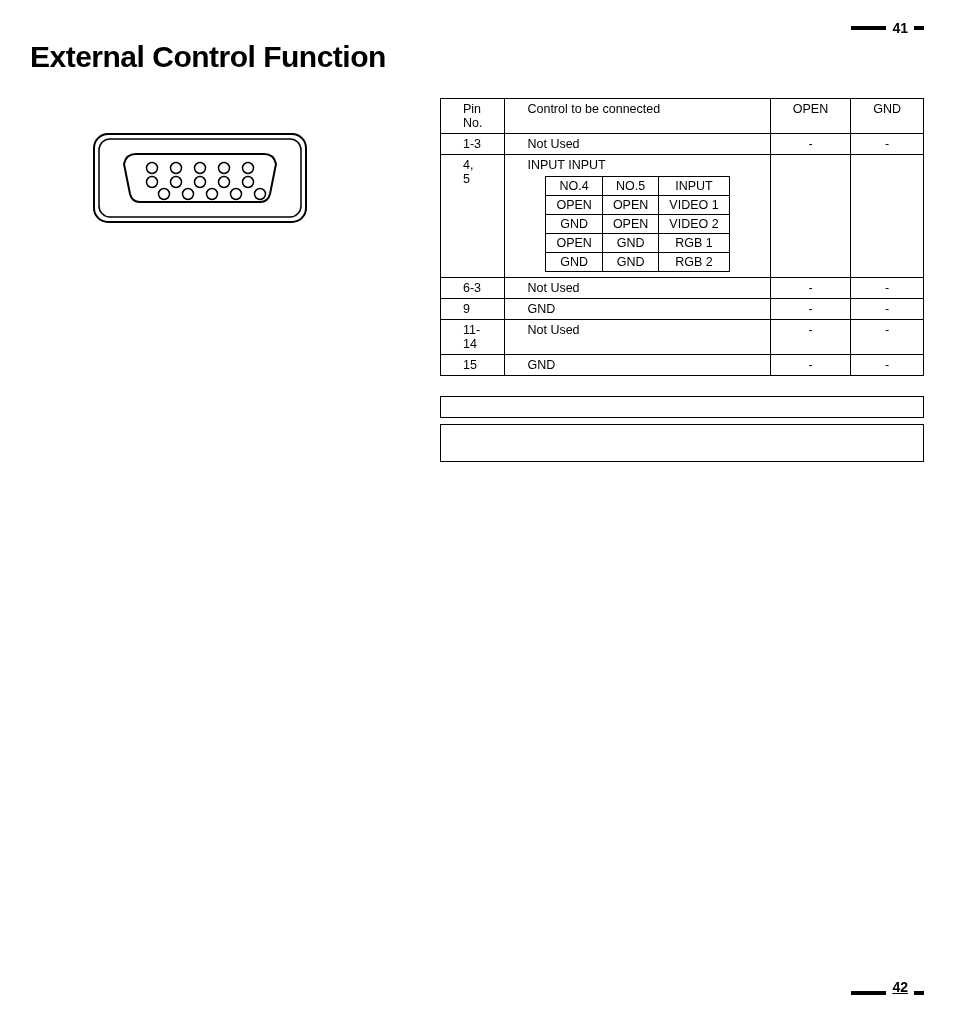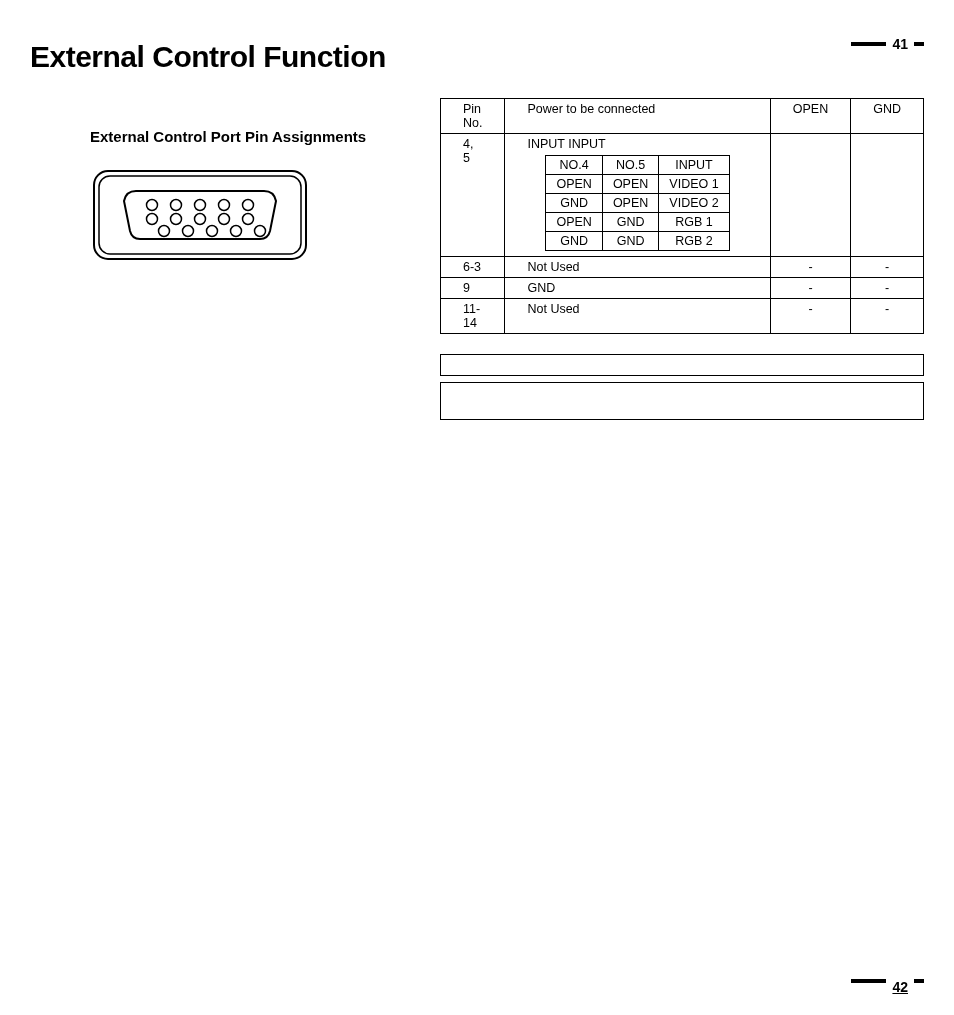--- a/index.html
+++ b/index.html
@@ -7,36 +7,36 @@
     font-family: Arial, Helvetica, sans-serif;
     width: 954px;
     height: 1015px;
     background: #fff;
     color: #000;
     position: relative;
     padding: 20px 30px;
   }
   .page-number-top {
     position: absolute;
-    top: 36px;
+    top: 20px;
     right: 30px;
     font-weight: bold;
     font-size: 14px;
     display: flex;
     align-items: center;
     gap: 6px;
   }
   .page-number-bottom {
     position: absolute;
     bottom: 20px;
     right: 30px;
     font-weight: bold;
     font-size: 14px;
     display: flex;
-    align-items: flex-start;
+    align-items: flex-end;
     gap: 6px;
     text-decoration: underline;
   }
   .bar {
     display: inline-block;
     height: 4px;
     background: #000;
   }
   .bar-wide { width: 35px; }
   .bar-narrow { width: 10px; }
@@ -104,21 +104,20 @@
 <div class="page-number-top">
   <span class="bar bar-wide"></span>
   <span>41</span>
   <span class="bar bar-narrow"></span>
 </div>
 
 <h1 class="title">External Control Function</h1>
 
 <div class="content-row">
   <div class="left-col">
-    <h2 class="subtitle">External Control Port Pin Assignments</h2>
     <div>
       <svg class="connector-svg" viewBox="0 0 220 100">
 
         <rect x="4" y="6" width="212" height="88" rx="14" ry="14" fill="none" stroke="#000" stroke-width="2"></rect>
         <rect x="9" y="11" width="202" height="78" rx="11" ry="11" fill="none" stroke="#000" stroke-width="1.5"></rect>
 
         <path d="M46 26
                  L174 26
                  Q184 26 186 36
                  L180 66
@@ -147,23 +146,29 @@
         <circle cx="170" cy="66" r="5.5" fill="none" stroke="#000" stroke-width="1.5"></circle>
       </svg>
     </div>
   </div>
 
   <div class="right-col">
     <table class="pin-table">
       <tbody>
           <tr>
         <td class="col-pin">Pin No.</td>
-        <td>Power to be connected</td>
+        <td>Control to be connected</td>
         <td class="col-open center">OPEN</td>
         <td class="col-gnd center">GND</td>
+      </tr>
+      <tr>
+        <td>1-3</td>
+        <td>Not Used</td>
+        <td class="center">-</td>
+        <td class="center">-</td>
       </tr>
       <tr>
         <td>4, 5</td>
         <td>
           <span>INPUT INPUT</span>
           <table class="inner-table">
             <tbody>
                   <tr>
               <td>NO.4</td>
               <td>NO.5</td>
@@ -206,20 +211,26 @@
         <td>GND</td>
         <td class="center">-</td>
         <td class="center">-</td>
       </tr>
       <tr>
         <td>11-14</td>
         <td>Not Used</td>
         <td class="center">-</td>
         <td class="center">-</td>
       </tr>
+      <tr>
+        <td>15</td>
+        <td>GND</td>
+        <td class="center">-</td>
+        <td class="center">-</td>
+      </tr>
     </tbody>
       </table>
 
     <div class="blank-boxes">
       <div class="blank-box"></div>
       <div class="blank-box tall"></div>
     </div>
   </div>
 </div>
 

